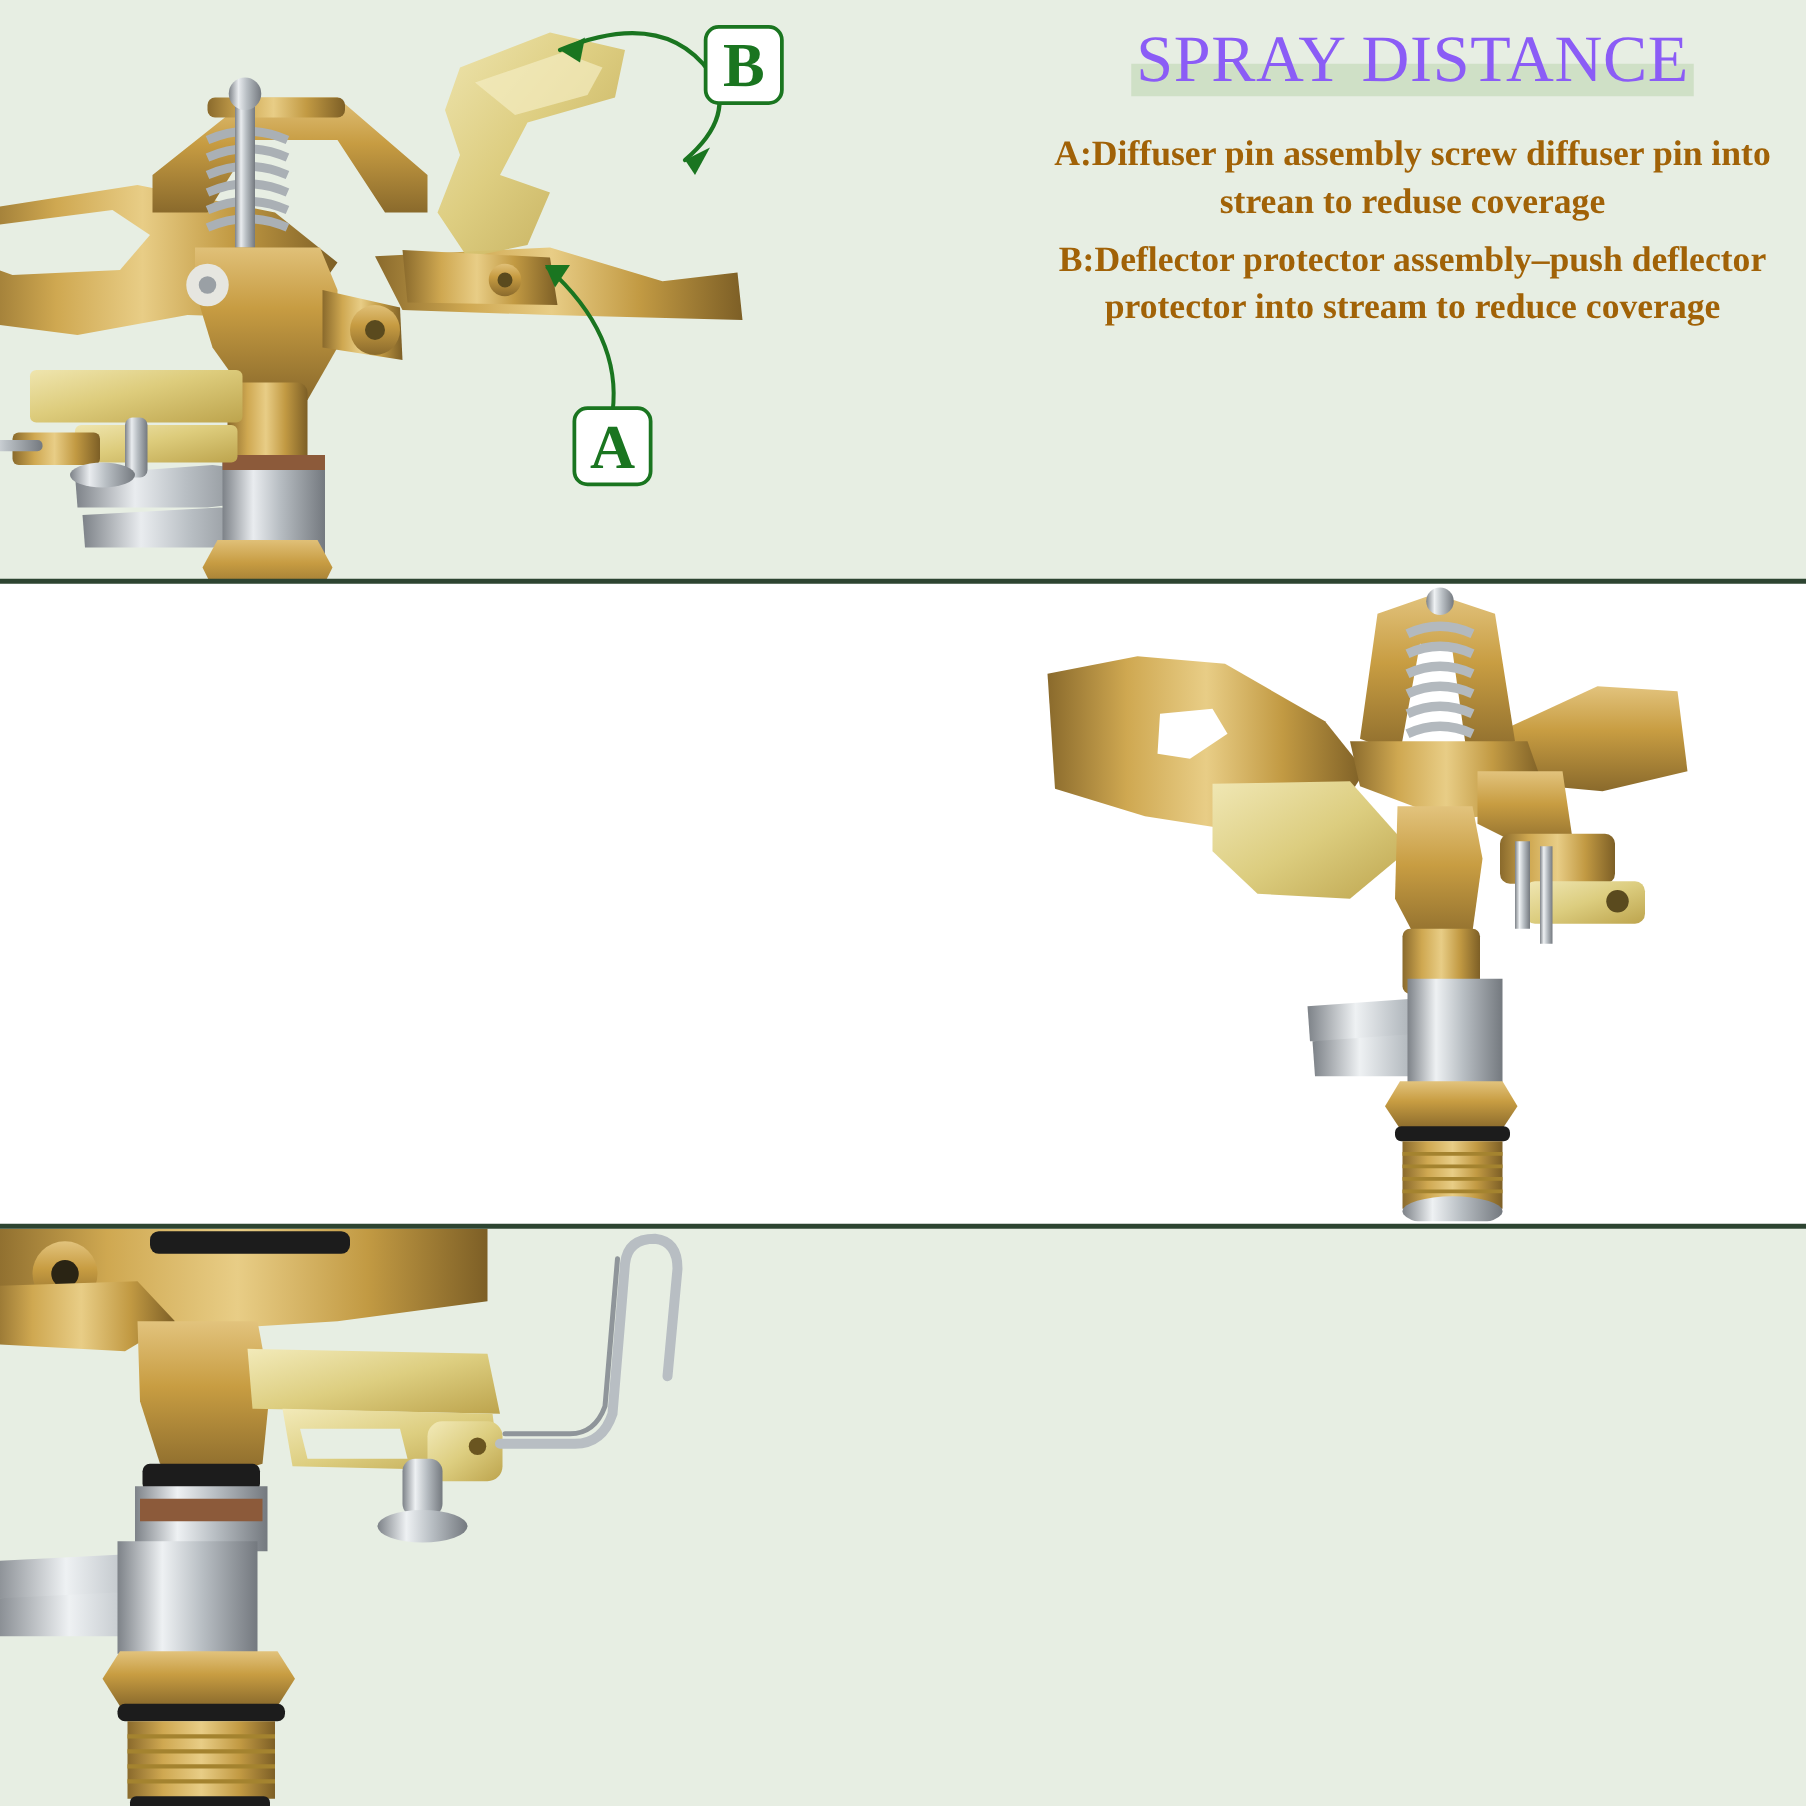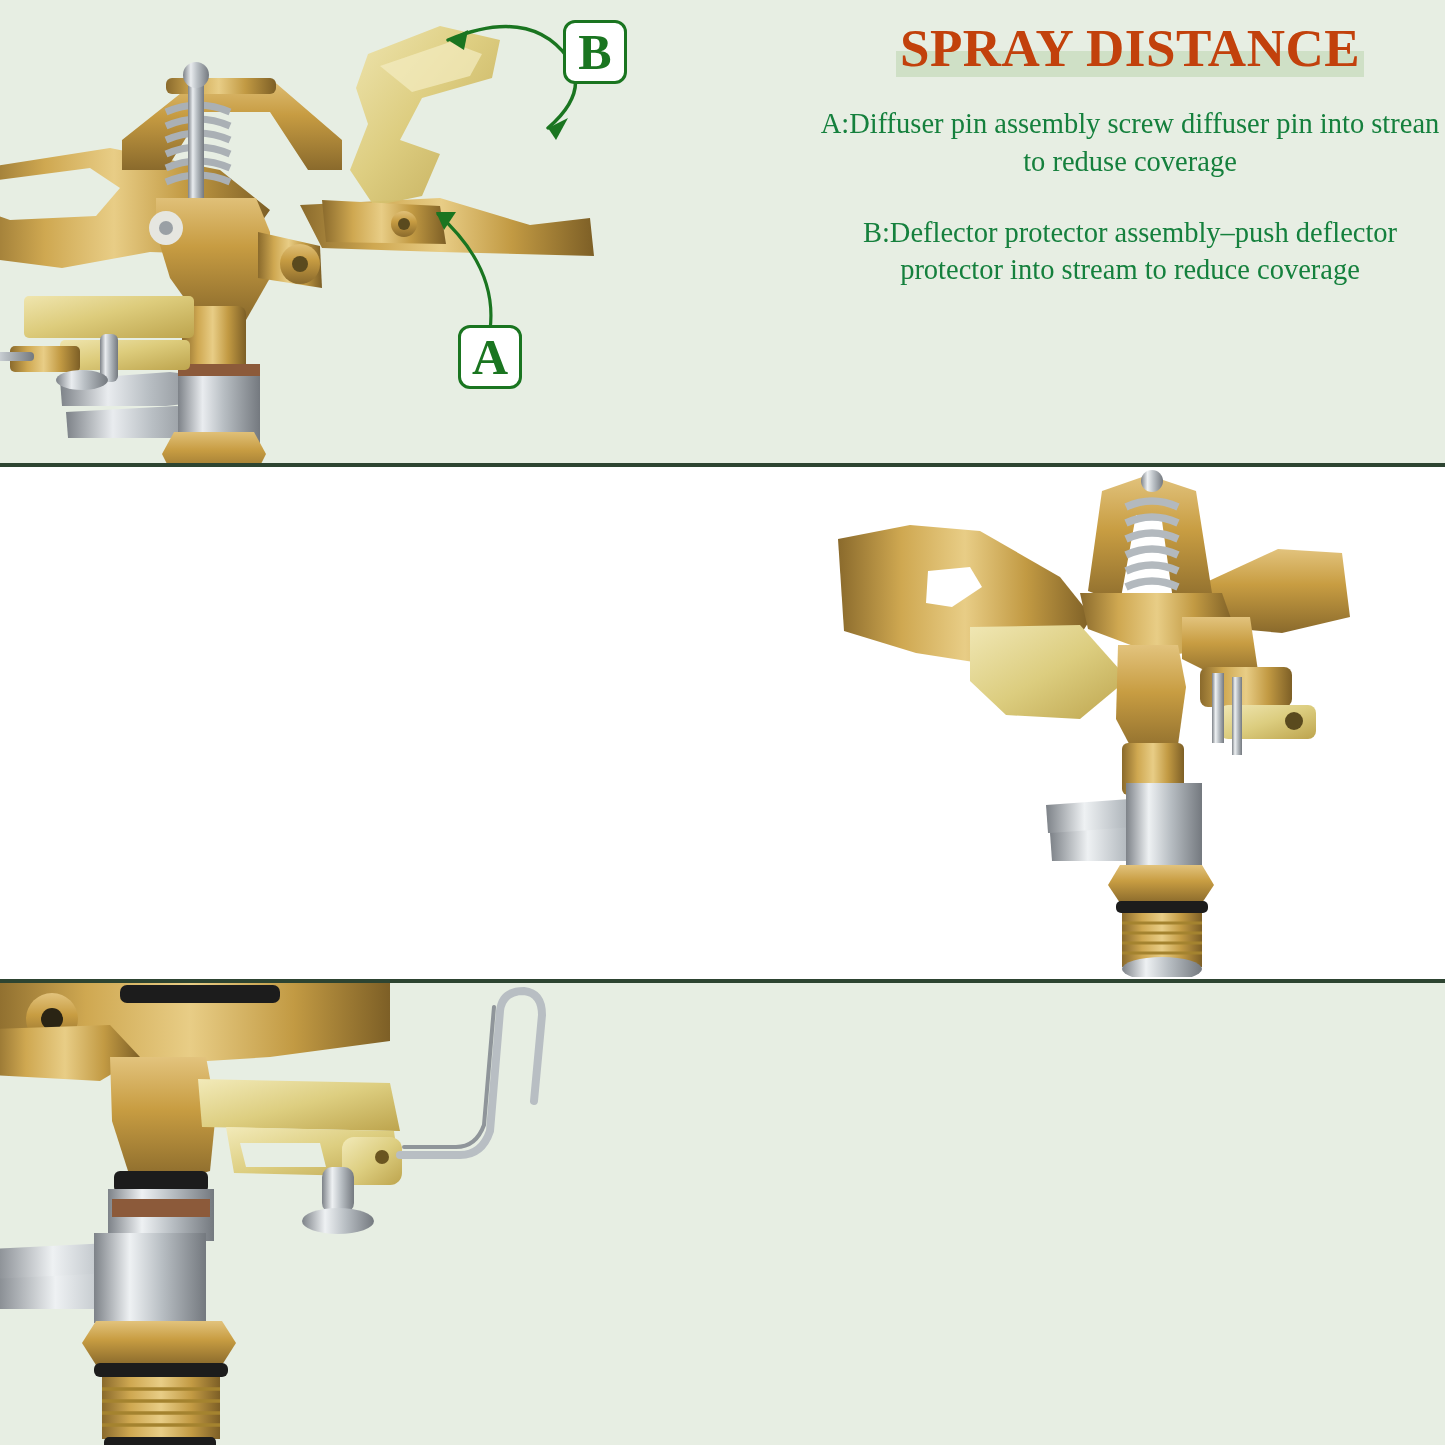--- a/index.html
+++ b/index.html
@@ -18,35 +18,35 @@
 
   .divider{position:absolute;left:0;width:1445px;height:4px;
            background:#2d4431;z-index:40;}
   #divider-1{top:463px;}
   #divider-2{top:979px;}
 
   
   .textcol{position:absolute;z-index:20;}
 
   .title{
-    color:#c2410c;font-weight:bold;
+    color:#8b5cf6;font-weight:normal;
     font-size:53px;line-height:1.16;
     letter-spacing:.5px;
     margin:0;
   }
   .title .ln{position:relative;display:inline-block;padding:0 4px;}
   .title .ln::before{
     content:"";position:absolute;left:0;right:0;
     bottom:2px;height:26px;background:#cfe0c6;z-index:-1;
   }
   .body-txt{
-    color:#15803d;font-weight:normal;
+    color:#a16207;font-weight:bold;
     font-size:28.5px;line-height:1.30;margin:0;
   }
-  .body-txt + .body-txt{margin-top:34px;}
+  .body-txt + .body-txt{margin-top:10px;}
 
   
   #top-text{top:18px;left:820px;width:620px;text-align:center;}
   #top-text .title{text-align:center;}
   #top-text .body-wrap{margin-top:26px;}
 
   
   .badge{
     position:absolute;z-index:30;
     width:64px;height:64px;border:3px solid #1a7520;border-radius:12px;

